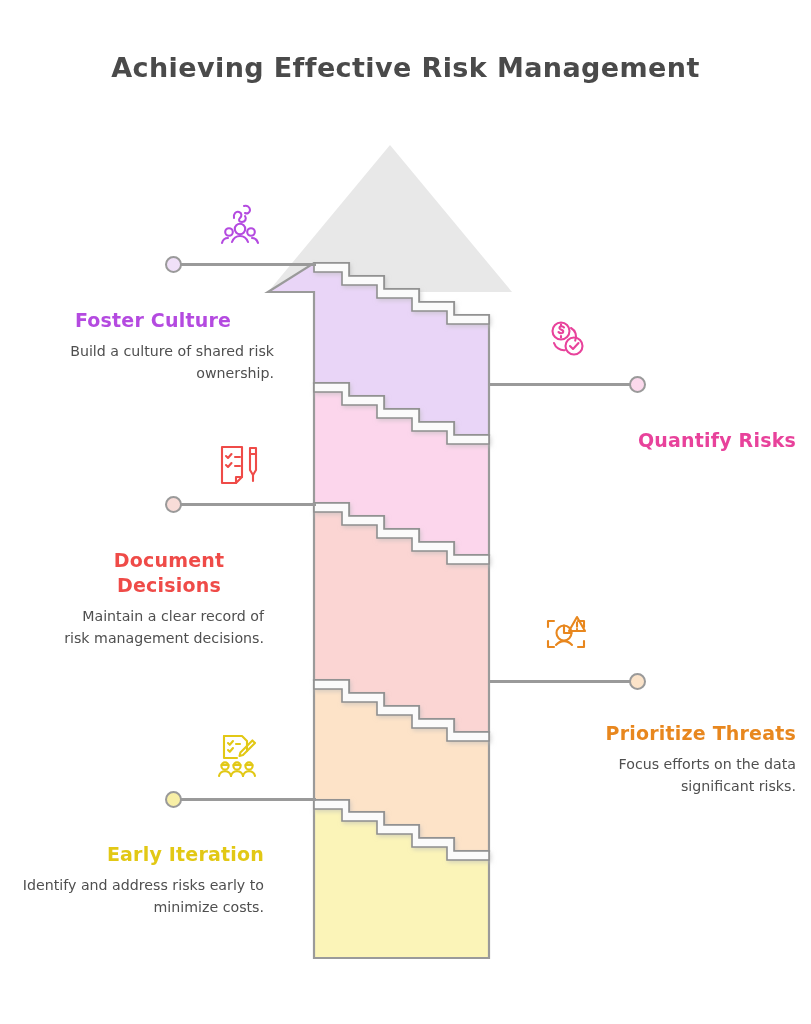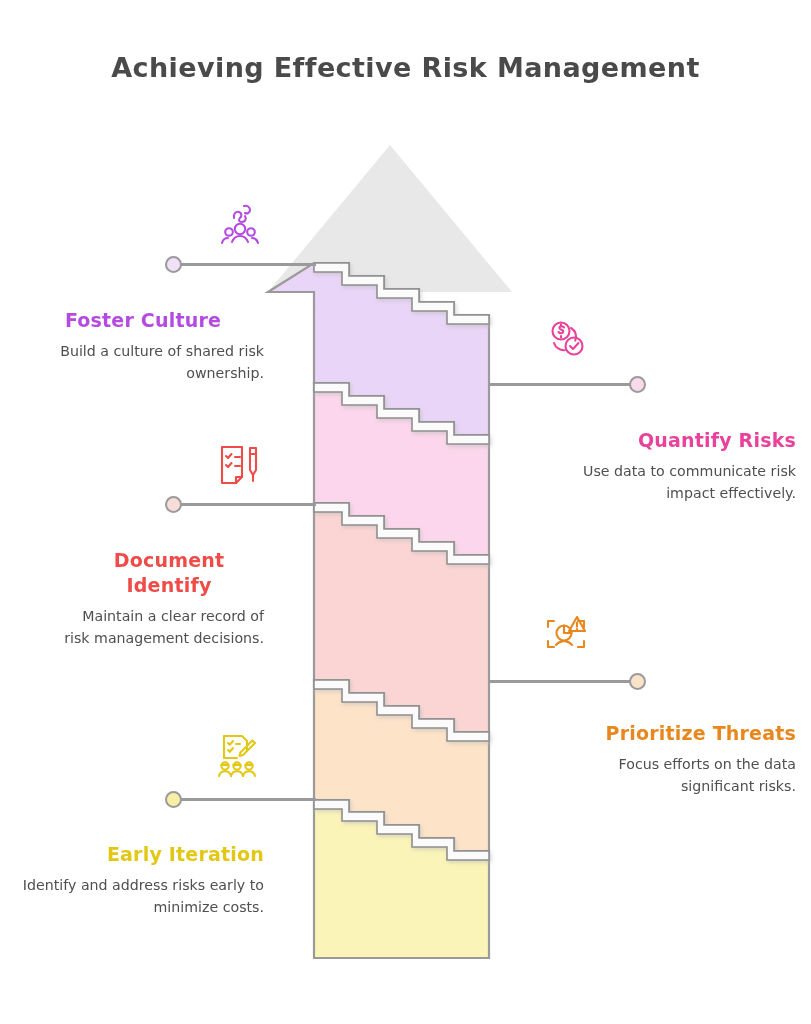--- a/index.html
+++ b/index.html
@@ -123,58 +123,57 @@
       <circle cx="28" cy="31" r="5.2"></circle>
       <circle cx="17" cy="34" r="3.8"></circle>
       <circle cx="39" cy="34" r="3.8"></circle>
       <path d="M20 44c1.5-4 4.3-6 8-6s6.5 2 8 6"></path>
       <path d="M10 45c0.8-3.2 3-5 6-5"></path>
       <path d="M46 45c-0.8-3.2-3-5-6-5"></path>
     </svg>
   </div>
   <div class="connector-line" style="left:176px; top:263px; width:140px;"></div>
   <div class="connector-dot" style="left:165px; top:256px; background:#f0e0f8;"></div>
-  <div class="item-block left" style="left:22px; top:308px; width:242px;">
+  <div class="item-block left" style="left:32px; top:308px; width:242px;">
     <div class="item-title" style="color:#b44ae0; text-align:center;">Foster Culture</div>
     <div class="item-desc">Build a culture of shared risk ownership.</div>
   </div>
 
   <div class="item-icon" style="left:540px; top:313px;">
     <svg viewBox="0 0 56 56" fill="none" stroke="#e8429b" stroke-width="2.1" stroke-linecap="round" stroke-linejoin="round">
       <circle cx="21" cy="18" r="8.5"></circle>
       <path d="M24 14.5c-.8-1-2-1.4-3.2-1.1-1.4.3-1.9 2-.6 2.7l2.2 1.1c1.4.7 1 2.5-.5 2.9-1.3.3-2.6-.1-3.4-1.1"></path>
       <path d="M21 11.2v1.6M21 23v1.6"></path>
       <path d="M31 15c4.5 2.5 6.3 8 4.2 12.6"></path>
       <path d="M14 30c1.5 4.6 6 7.6 10.8 7.2"></path>
       <circle cx="34" cy="33" r="8.5"></circle>
       <path d="M30 33l3 3 5.5-6"></path>
     </svg>
   </div>
   <div class="connector-line" style="left:489px; top:383px; width:146px;"></div>
   <div class="connector-dot" style="left:629px; top:376px; background:#fbd9ec;"></div>
   <div class="item-block right" style="left:546px; top:428px; width:250px;">
     <div class="item-title" style="color:#e8429b;">Quantify Risks</div>
-    <div class="item-desc">Use data to communicate risk impact effectively.</div>
   </div>
 
   <div class="item-icon" style="left:210px; top:438px;">
     <svg viewBox="0 0 56 56" fill="none" stroke="#ef4b48" stroke-width="2.1" stroke-linecap="round" stroke-linejoin="round">
       <path d="M12 9h20v30l-6 6H12z"></path>
       <path d="M26 45v-6h6"></path>
       <path d="M16 18l2 2 3.5-4M25 19h5"></path>
       <path d="M16 27l2 2 3.5-4M25 28h5"></path>
       <path d="M40 10h6v22l-3 5-3-5z"></path>
       <path d="M40 16h6"></path>
       <path d="M43 37v6"></path>
     </svg>
   </div>
   <div class="connector-line" style="left:176px; top:503px; width:140px;"></div>
   <div class="connector-dot" style="left:165px; top:496px; background:#f8dcd8;"></div>
   <div class="item-block left" style="left:22px; top:548px; width:242px;">
-    <div class="item-title" style="color:#ef4b48; text-align:center; max-width:190px; margin-left:auto;">Document Identify</div>
+    <div class="item-title" style="color:#ef4b48; text-align:center; max-width:190px; margin-left:auto;">Document Decisions</div>
     <div class="item-desc" style="max-width:200px; margin-left:auto;margin-top:6px;">Maintain a clear record of risk management decisions.</div>
   </div>
 
   <div class="item-icon" style="left:538px; top:608px;">
     <svg viewBox="0 0 56 56" fill="none" stroke="#e8871e" stroke-width="2.1" stroke-linecap="round" stroke-linejoin="round">
       <path d="M10 19v-6h6M40 13h6v6M46 33v6h-6M16 39h-6v-6"></path>
       <circle cx="26" cy="25" r="7.5"></circle>
       <path d="M26 17.5V25h7.5"></path>
       <path d="M18 37c2.2-2.6 5-3.9 8-3.9s5.8 1.3 8 3.9"></path>
       <path d="M39 9l8 14h-16z"></path>

